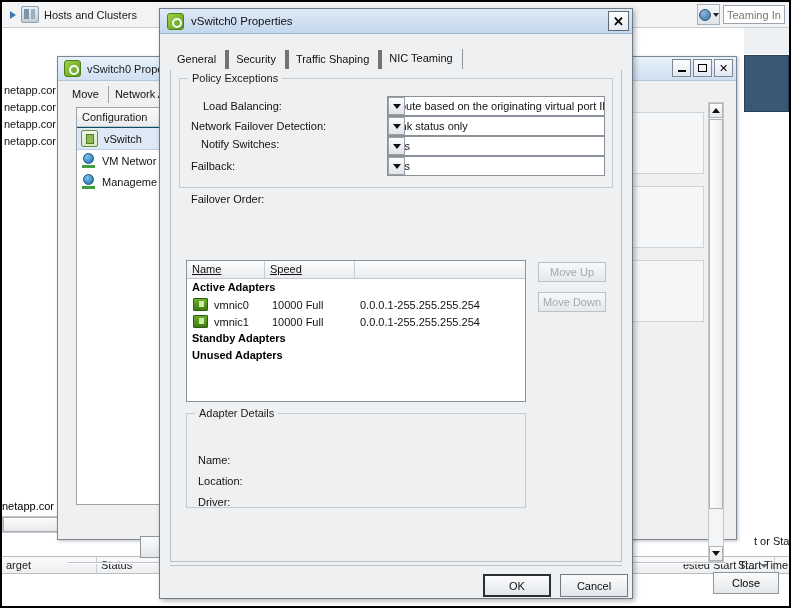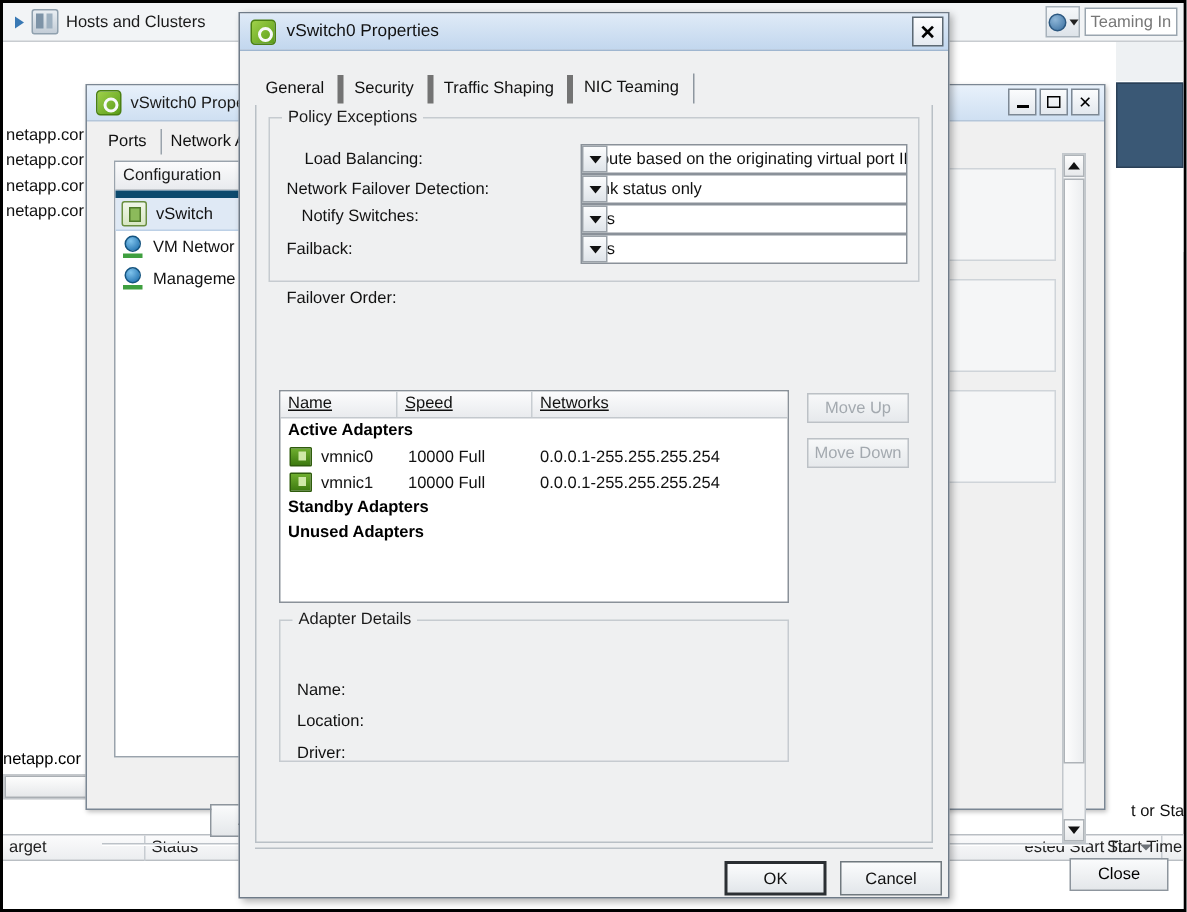--- a/index.html
+++ b/index.html
@@ -241,21 +241,21 @@
     height: 18px; line-height: 18px;
     background: linear-gradient(#fbfbfc,#e9ebee);
     border-bottom: 1px solid #c3c8cd;
     font-size: 11px; padding-left: 5px; color: #1a1a1a;
   }
   .bglist-item {
     height: 21px; display: flex; align-items: center; gap: 6px;
     padding-left: 4px; font-size: 11px; color: #111;
     white-space: nowrap;
   }
-  .bglist-item.sel { background: #dfe9f5; border-top: 5px solid #0c4a6e; border-bottom: 1px solid #bcd0e6; }
+  .bglist-item.sel { background: #dfe9f5; border-top: 1px solid #0c4a6e; border-bottom: 1px solid #bcd0e6; }
   .ico-switchnode {
     width: 15px; height: 15px; flex: none;
     border: 1px solid #6a8f3f;
     background: linear-gradient(#f0f6e8,#d8e7c3);
     border-radius: 2px; position: relative;
   }
   .ico-switchnode:after {
     content: "";
     position: absolute; left: 4px; top: 3px; width: 6px; height: 8px;
     border: 1px solid #4f7a28; background: #8cba5b;
@@ -534,21 +534,21 @@
             <span class="min"></span>
           </div>
         <div class="winbtn">
             <span class="max"></span>
           </div>
         <div class="winbtn">✕</div>
       </div>
     </div>
 
     <div class="bgwin-tabsrow">
-      <div class="bgtab">Ports</div>
+      <div class="bgtab">Move</div>
       <div class="bgtab">Network Ac</div>
     </div>
 
     <div class="bgwin-listbox">
       <div class="bglist-hdr">Configuration</div>
       <div class="bglist-item sel">
         <span class="ico-switchnode"></span>
         <span>vSwitch</span>
       </div>
       <div class="bglist-item">
@@ -639,21 +639,20 @@
             <span class="caret-dn"></span>
           </span>
       </div>
 
       <div class="lbl" style="left:20px; top:123px;">Failover Order:</div>
 
       <div class="adapters">
         <div class="ad-hdr">
           <div class="c" style="width:78px;">Name</div>
           <div class="c" style="width:90px;">Speed</div>
-          <div class="c" style="width:170px;border-right:none;">Networks</div>
         </div>
 
         <div class="ad-grouprow">Active Adapters</div>
         <div class="ad-row">
           <span class="nic-ico"></span>
           <span class="c" style="width:58px;">vmnic0</span>
           <span class="c" style="width:88px;">10000 Full</span>
           <span class="c" style="width:170px;">0.0.0.1-255.255.255.254</span>
         </div>
         <div class="ad-row">

